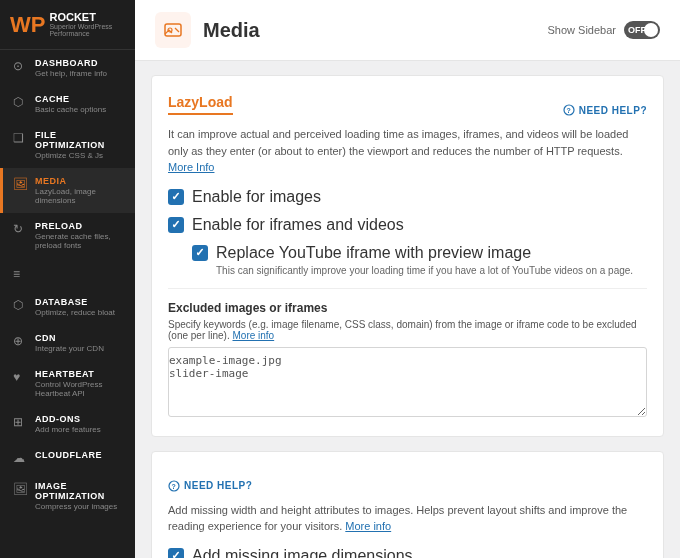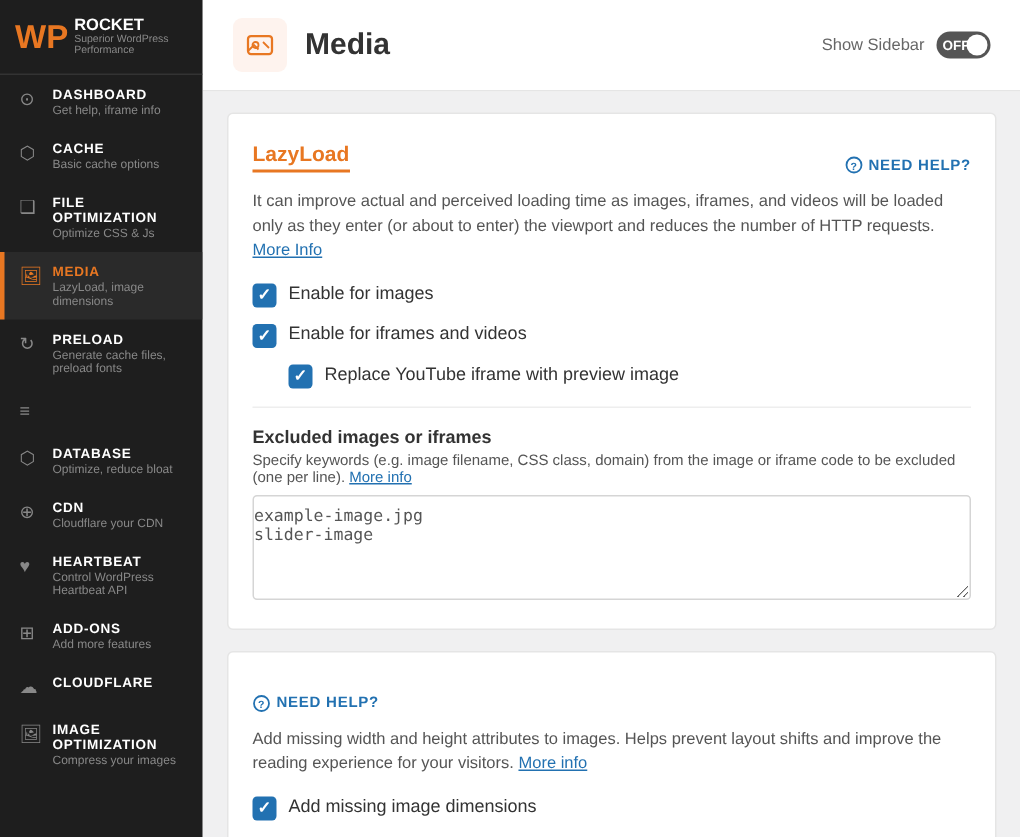--- a/index.html
+++ b/index.html
@@ -157,21 +157,21 @@
       flex-shrink: 0;
       margin-top: 1px;
       cursor: pointer;
     }
     .checkbox-custom.checked::after {
       content: '✓';
       color: white;
       font-size: 11px;
       font-weight: 700;
     }
-    .option-label { font-size: 12px; color: #333; font-weight: 500; }
+    .option-label { font-size: 16px; color: #333; font-weight: 500; }
     .option-sub { font-size: 10px; color: #666; margin-top: 3px; }
 
     .sub-option {
       margin-left: 24px;
       margin-bottom: 10px;
     }
 
     .textarea-label {
       font-size: 12px;
       font-weight: 600;
@@ -262,21 +262,21 @@
       <div class="nav-icon">⬡</div>
       <div class="nav-item-text">
         <div class="nav-item-title">DATABASE</div>
         <div class="nav-item-sub">Optimize, reduce bloat</div>
       </div>
     </div>
     <div class="nav-item">
       <div class="nav-icon">⊕</div>
       <div class="nav-item-text">
         <div class="nav-item-title">CDN</div>
-        <div class="nav-item-sub">Cloudflare your CDN</div>
+        <div class="nav-item-sub">Integrate your CDN</div>
       </div>
     </div>
     <div class="nav-item">
       <div class="nav-icon">♥</div>
       <div class="nav-item-text">
         <div class="nav-item-title">HEARTBEAT</div>
         <div class="nav-item-sub">Control WordPress Heartbeat API</div>
       </div>
     </div>
     <div class="nav-item">
@@ -351,20 +351,21 @@
       <div class="option-row">
         <div class="checkbox-custom checked"></div>
         <div class="option-label">Enable for iframes and videos</div>
       </div>
 
       <div class="sub-option">
         <div class="option-row">
           <div class="checkbox-custom checked"></div>
           <div>
             <div class="option-label">Replace YouTube iframe with preview image</div>
+            <div class="option-sub">This can significantly improve your loading time if you have a lot of YouTube videos on a page.</div>
           </div>
         </div>
       </div>
 
       <hr class="divider">
 
       <div>
         <div class="textarea-label">Excluded images or iframes</div>
         <div class="textarea-sub">
           <span>Specify keywords (e.g. image filename, CSS class, domain) from the image or iframe code to be excluded (one per line).</span> <a href="#">More info</a>

